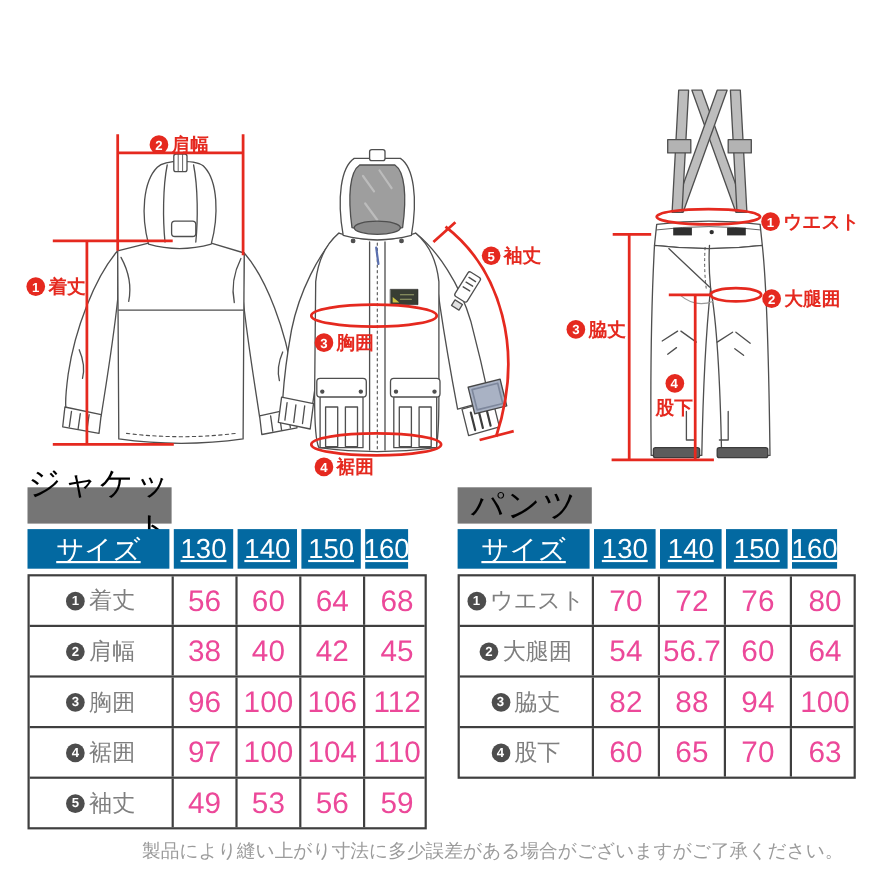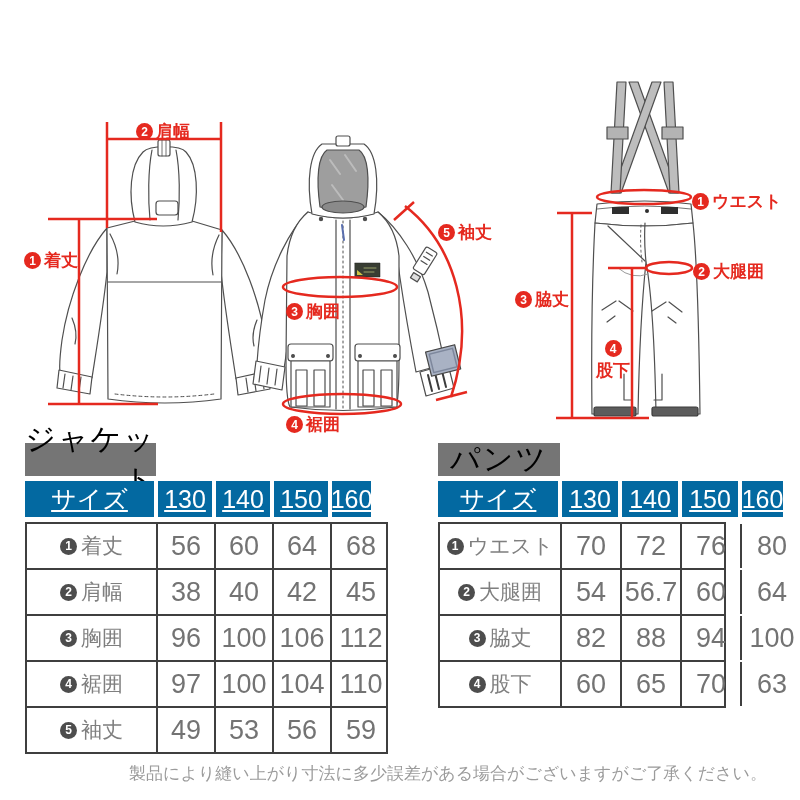--- a/index.html
+++ b/index.html
@@ -24,30 +24,30 @@
                justify-content:center; font-size:30px; letter-spacing:2px;text-align:right; }
   .hdr-row { display:grid; margin-top:5px; height:36px; }
   .hdr-cell { background:#0369a1; color:#fff; display:flex; align-items:center;
               justify-content:center; font-size:25px; margin:0 2px;text-decoration:underline; }
   .hdr-cell:first-child { margin-left:0; }
   .hdr-cell:last-child { margin-right:17px; }
   .tbl-body { margin-top:5px; border:2px solid #3f3f3f; background:#fff; }
   .tbl-row { display:grid; height:44px; border-bottom:2px solid #3f3f3f; }
   .tbl-row:last-child { border-bottom:none; }
   .cell { display:flex; align-items:center; justify-content:center;
-          border-right:2px solid #3f3f3f; color:#737373; font-size:27px; }
+          border-right:2px solid #3f3f3f; color:#ec4899; font-size:27px; }
   .cell:last-child { border-right:none; }
   .cell.lab { font-size:21px; color:#7f7f7f; gap:4px; }
   .badge { width:17px; height:17px; border-radius:50%; background:#4d4d4d; color:#fff;
            font-size:12px; font-weight:bold; display:flex; align-items:center;
            justify-content:center; flex:0 0 17px; }
   .jacket-grid { grid-template-columns:131px 58px 58px 58px 58px; }
   .pants-grid  { grid-template-columns:122px 60px 60px 60px 60px; }
   .jacket-pos { left:25px; width:363px; }
-  .pants-pos  { left:438px; width:288px; }
+  .pants-pos  { left:416px; width:362px; }
 
   .footnote { position:absolute; top:762px; left:0; width:800px; text-align:center;
               color:#9b9b9b; font-size:17px;padding-left:48px; }
 </style>
 </head>
 <body>
 
 <div class="page">
 
 

